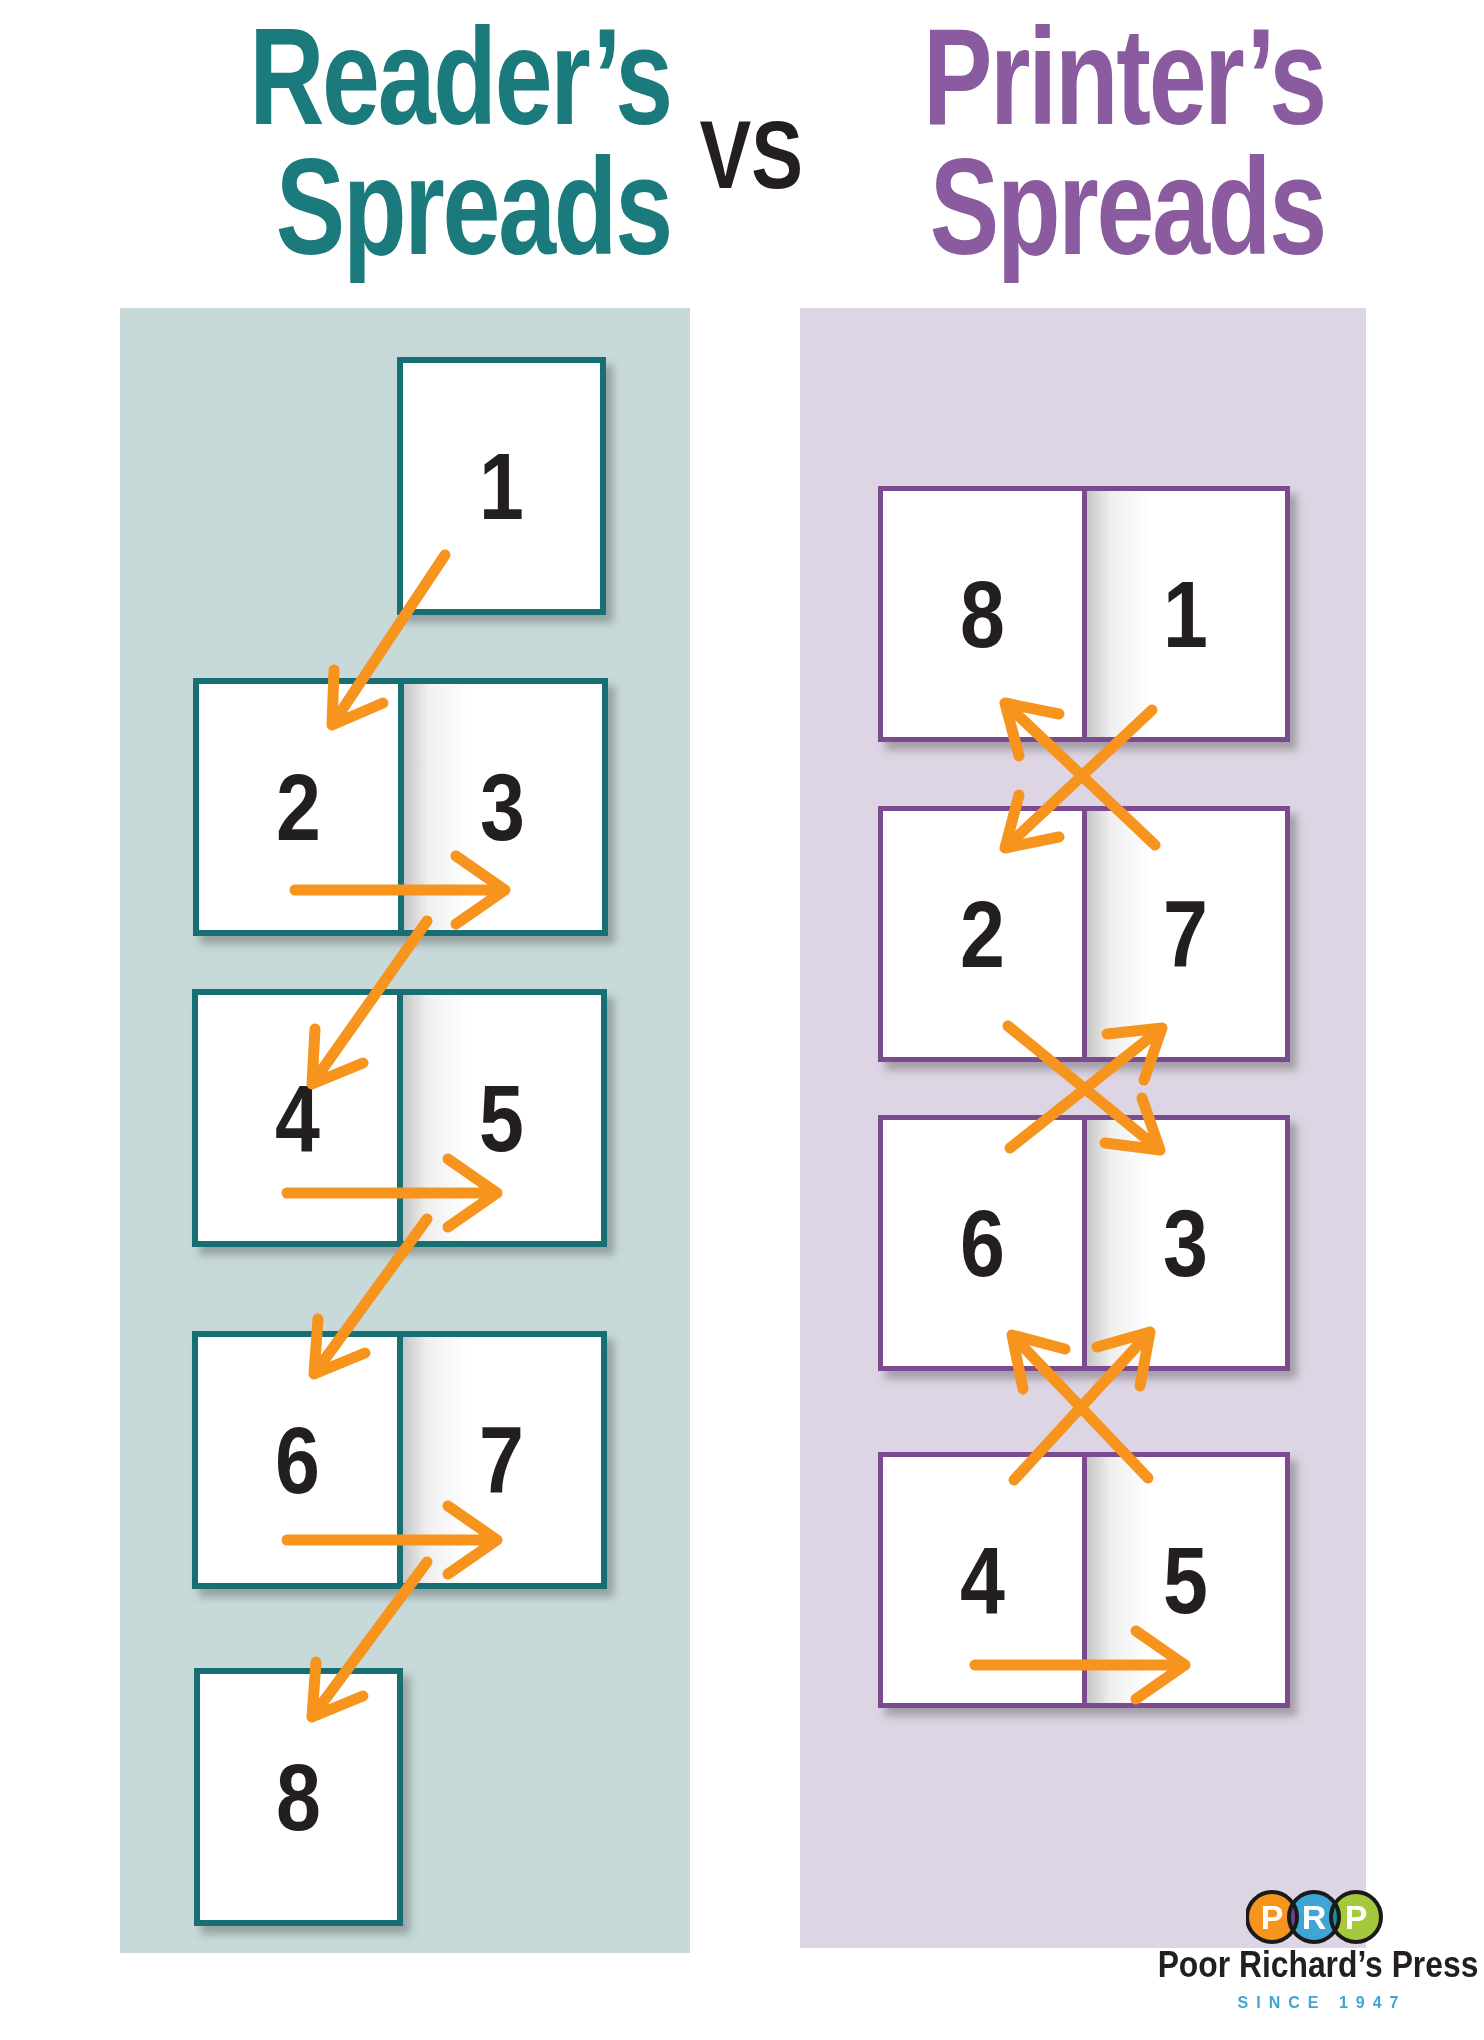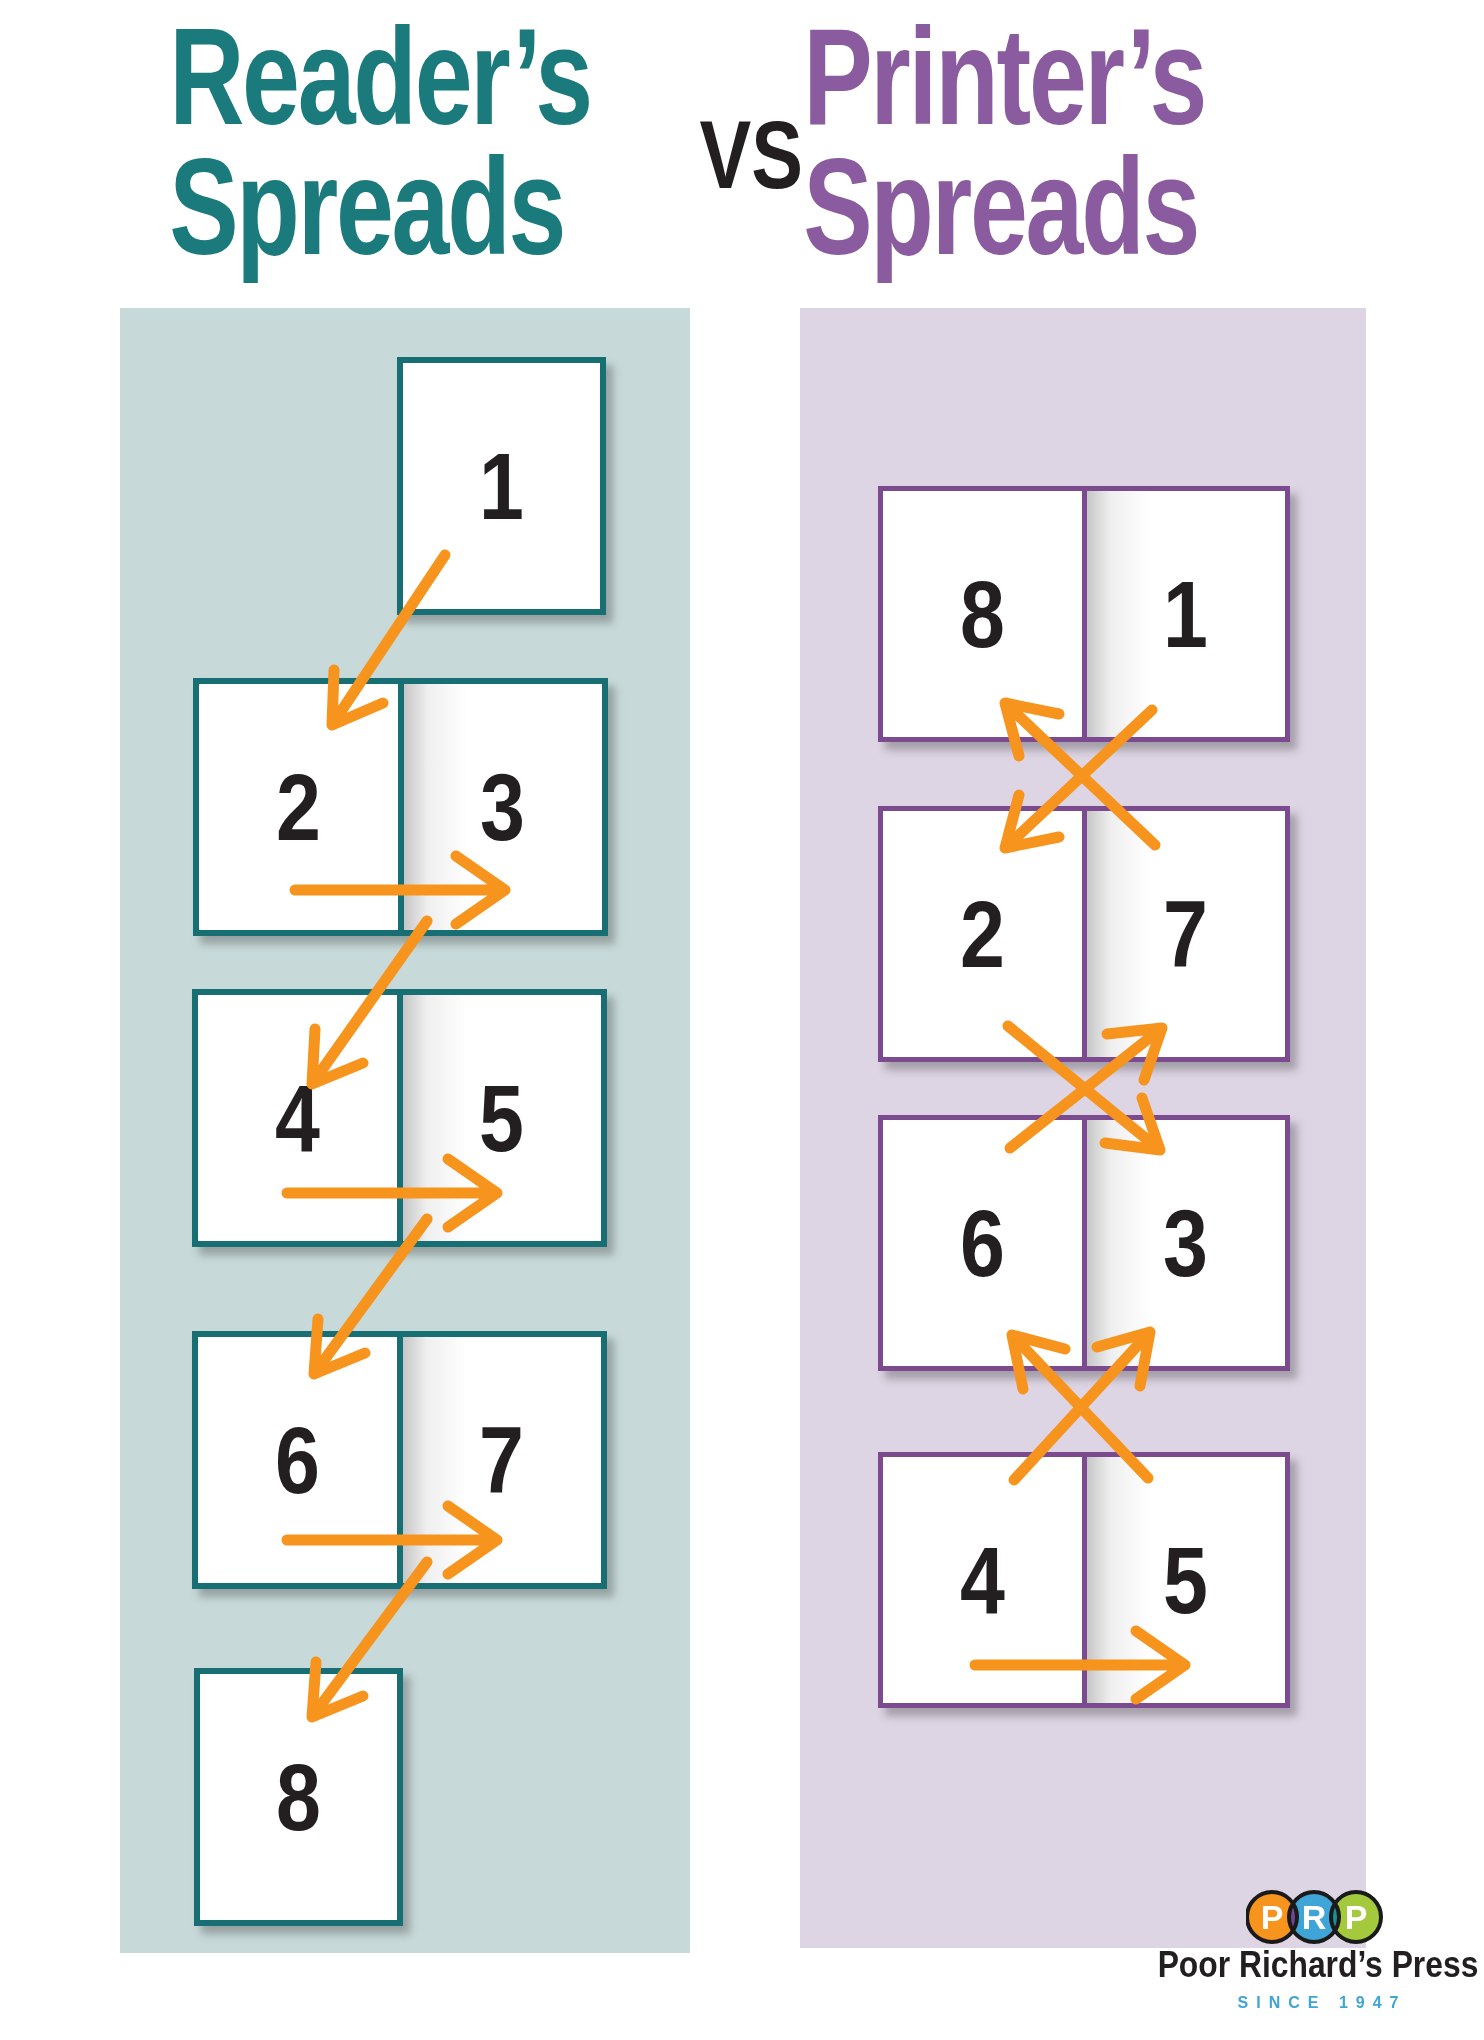--- a/index.html
+++ b/index.html
@@ -7,26 +7,26 @@
     --purple:#8a5b9e; --purple-border:#7b4a8f; --purple-bg:#ded5e4;
     --orange:#f7941e; --ink:#231f20; --logo-blue:#3fa4d6;
   }
   html,body{margin:0;padding:0;background:#ffffff;}
   #canvas{
     position:relative; width:1484px; height:2040px; overflow:hidden;
     background:#ffffff; font-family:"Liberation Sans", sans-serif;
   }
   
   .title{
-    position:absolute; top:12px; text-align:left; font-weight:bold;
+    position:absolute; top:12px; text-align:right; font-weight:bold;
     font-size:137px; line-height:130px; letter-spacing:-3px; white-space:nowrap;
   }
   .title .tline{display:block; transform:scaleX(.76); transform-origin:50% 50%;}
   .title-left{left:90px; width:660px; color:var(--teal);}
-  .title-right{left:724px; width:660px; color:var(--purple);}
+  .title-right{left:744px; width:660px; color:var(--purple);}
   .vs{
     position:absolute; left:687px; width:126px; top:106px; text-align:center;
     font-weight:bold; font-size:97px; line-height:1; color:var(--ink);
     transform:scaleX(.8); transform-origin:50% 50%;
   }
   
   .panel{position:absolute;}
   .panel-left{left:120px; top:308px; width:570px; height:1645px; background:var(--teal-bg);}
   .panel-right{left:800px; top:308px; width:566px; height:1640px; background:var(--purple-bg);}
   

